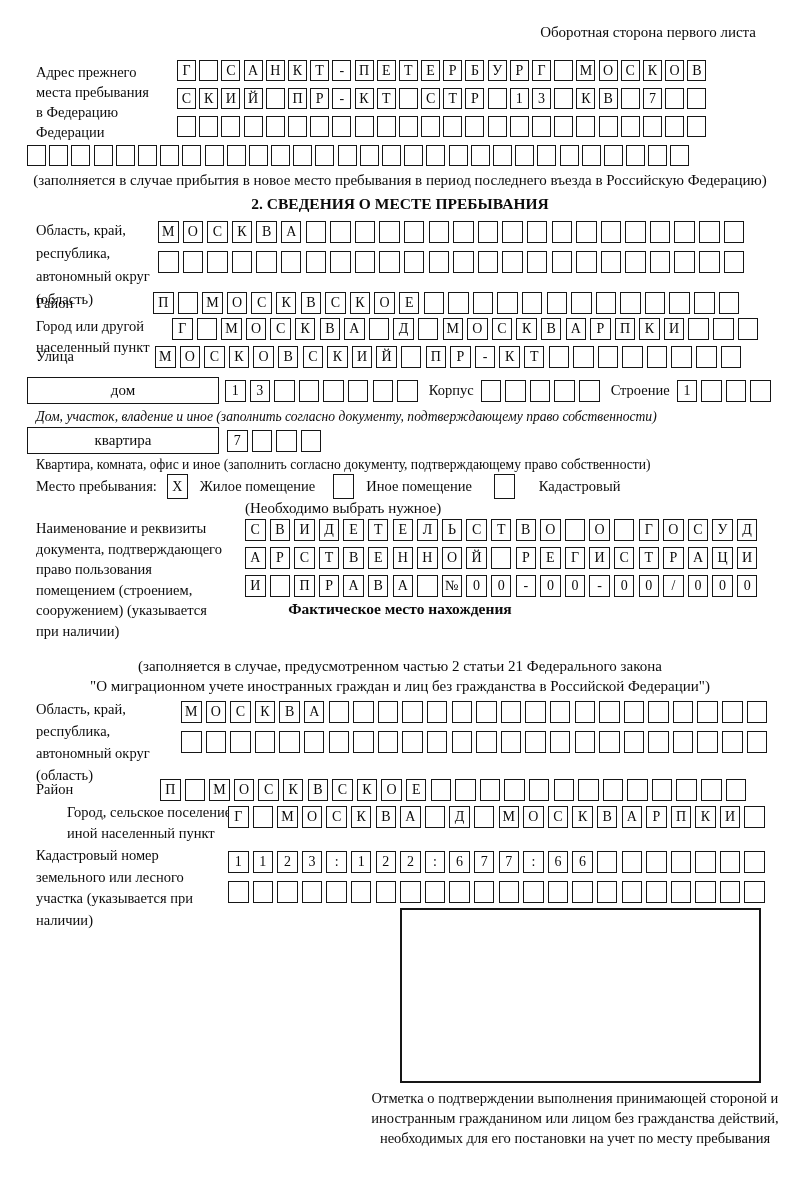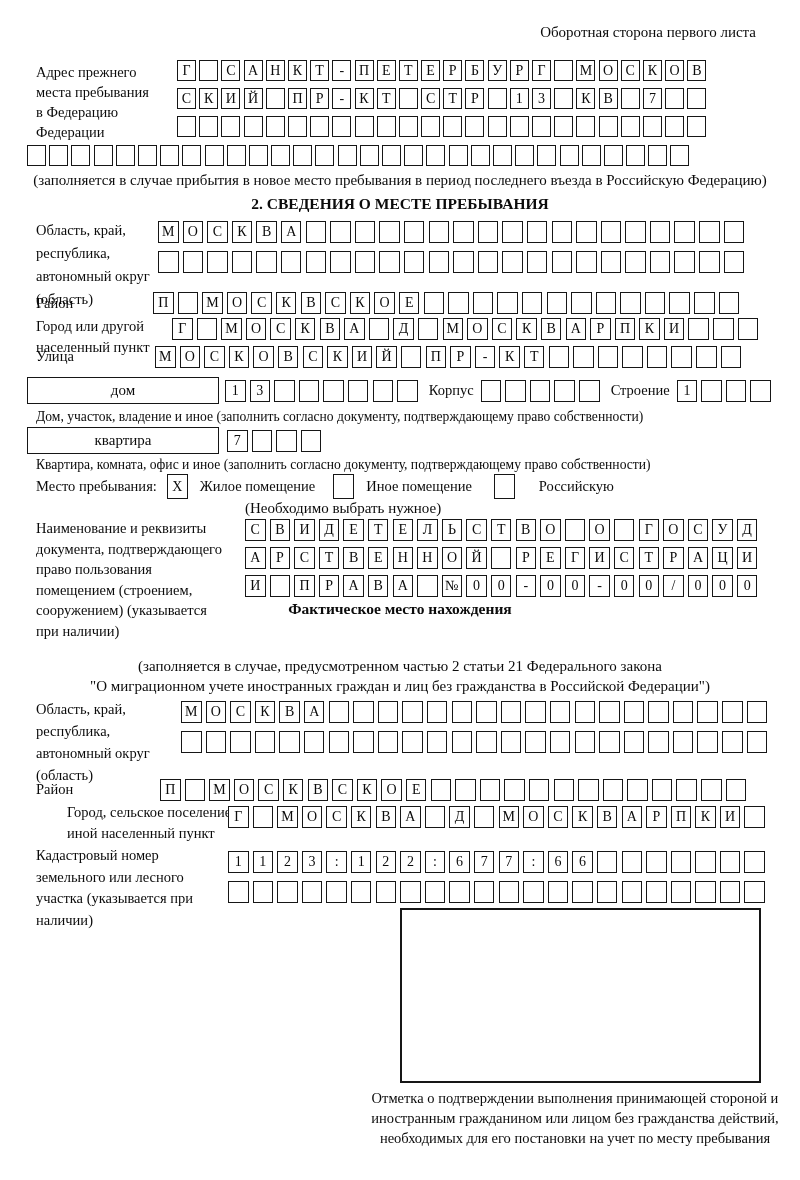--- a/index.html
+++ b/index.html
@@ -310,41 +310,41 @@
       <span class="cell"></span>
     </div>
   <span class="inline-lab">Строение</span>
   <div class="cells cw">
       <span class="cell">1</span>
       <span class="cell"></span>
       <span class="cell"></span>
       <span class="cell"></span>
     </div>
 </div>
-<div class="abs" style="left:36px;top:409px;font-size:13.6px;">Дом, участок, владение и иное (заполнить согласно документу, подтверждающему право собственности)</div>
+<div class="abs" style="left:36px;top:409px;font-size:13.6px;font-style:italic;">Дом, участок, владение и иное (заполнить согласно документу, подтверждающему право собственности)</div>
 
 <div class="abs inline-row" style="left:27px;top:427px;">
   <div class="bigbox" style="width:192px;">квартира</div>
   <div class="cells cw" style="margin-left:8px;">
       <span class="cell">7</span>
       <span class="cell"></span>
       <span class="cell"></span>
       <span class="cell"></span>
     </div>
 </div>
 <div class="abs" style="left:36px;top:457px;font-size:13.6px;">Квартира, комната, офис и иное (заполнить согласно документу, подтверждающему право собственности)</div>
 
 <div class="abs inline-row" style="left:36px;top:474px;">
   <span class="stay-lab">Место пребывания:</span>
   <span class="chk">X</span>
   <span class="stay-lab">Жилое помещение</span>
   <span class="chk" style="margin-left:18px;"></span>
   <span class="stay-lab">Иное помещение</span>
   <span class="chk" style="margin-left:22px;margin-right:24px;"></span>
-  <span class="stay-lab">Российскую</span>
+  <span class="stay-lab">Кадастровый</span>
 </div>
 <div class="abs note" style="left:245px;top:500px;">(Необходимо выбрать нужное)</div>
 
 <div class="abs" style="left:36px;top:518px;width:195px;line-height:20.5px;">Наименование и реквизиты документа, подтверждающего право пользования помещением (строением, сооружением) (указывается при наличии)</div>
 <div class="abs cells cw" style="left:245px;top:519px;">
     <span class="cell">С</span>
     <span class="cell">В</span>
     <span class="cell">И</span>
     <span class="cell">Д</span>
     <span class="cell">Е</span>

